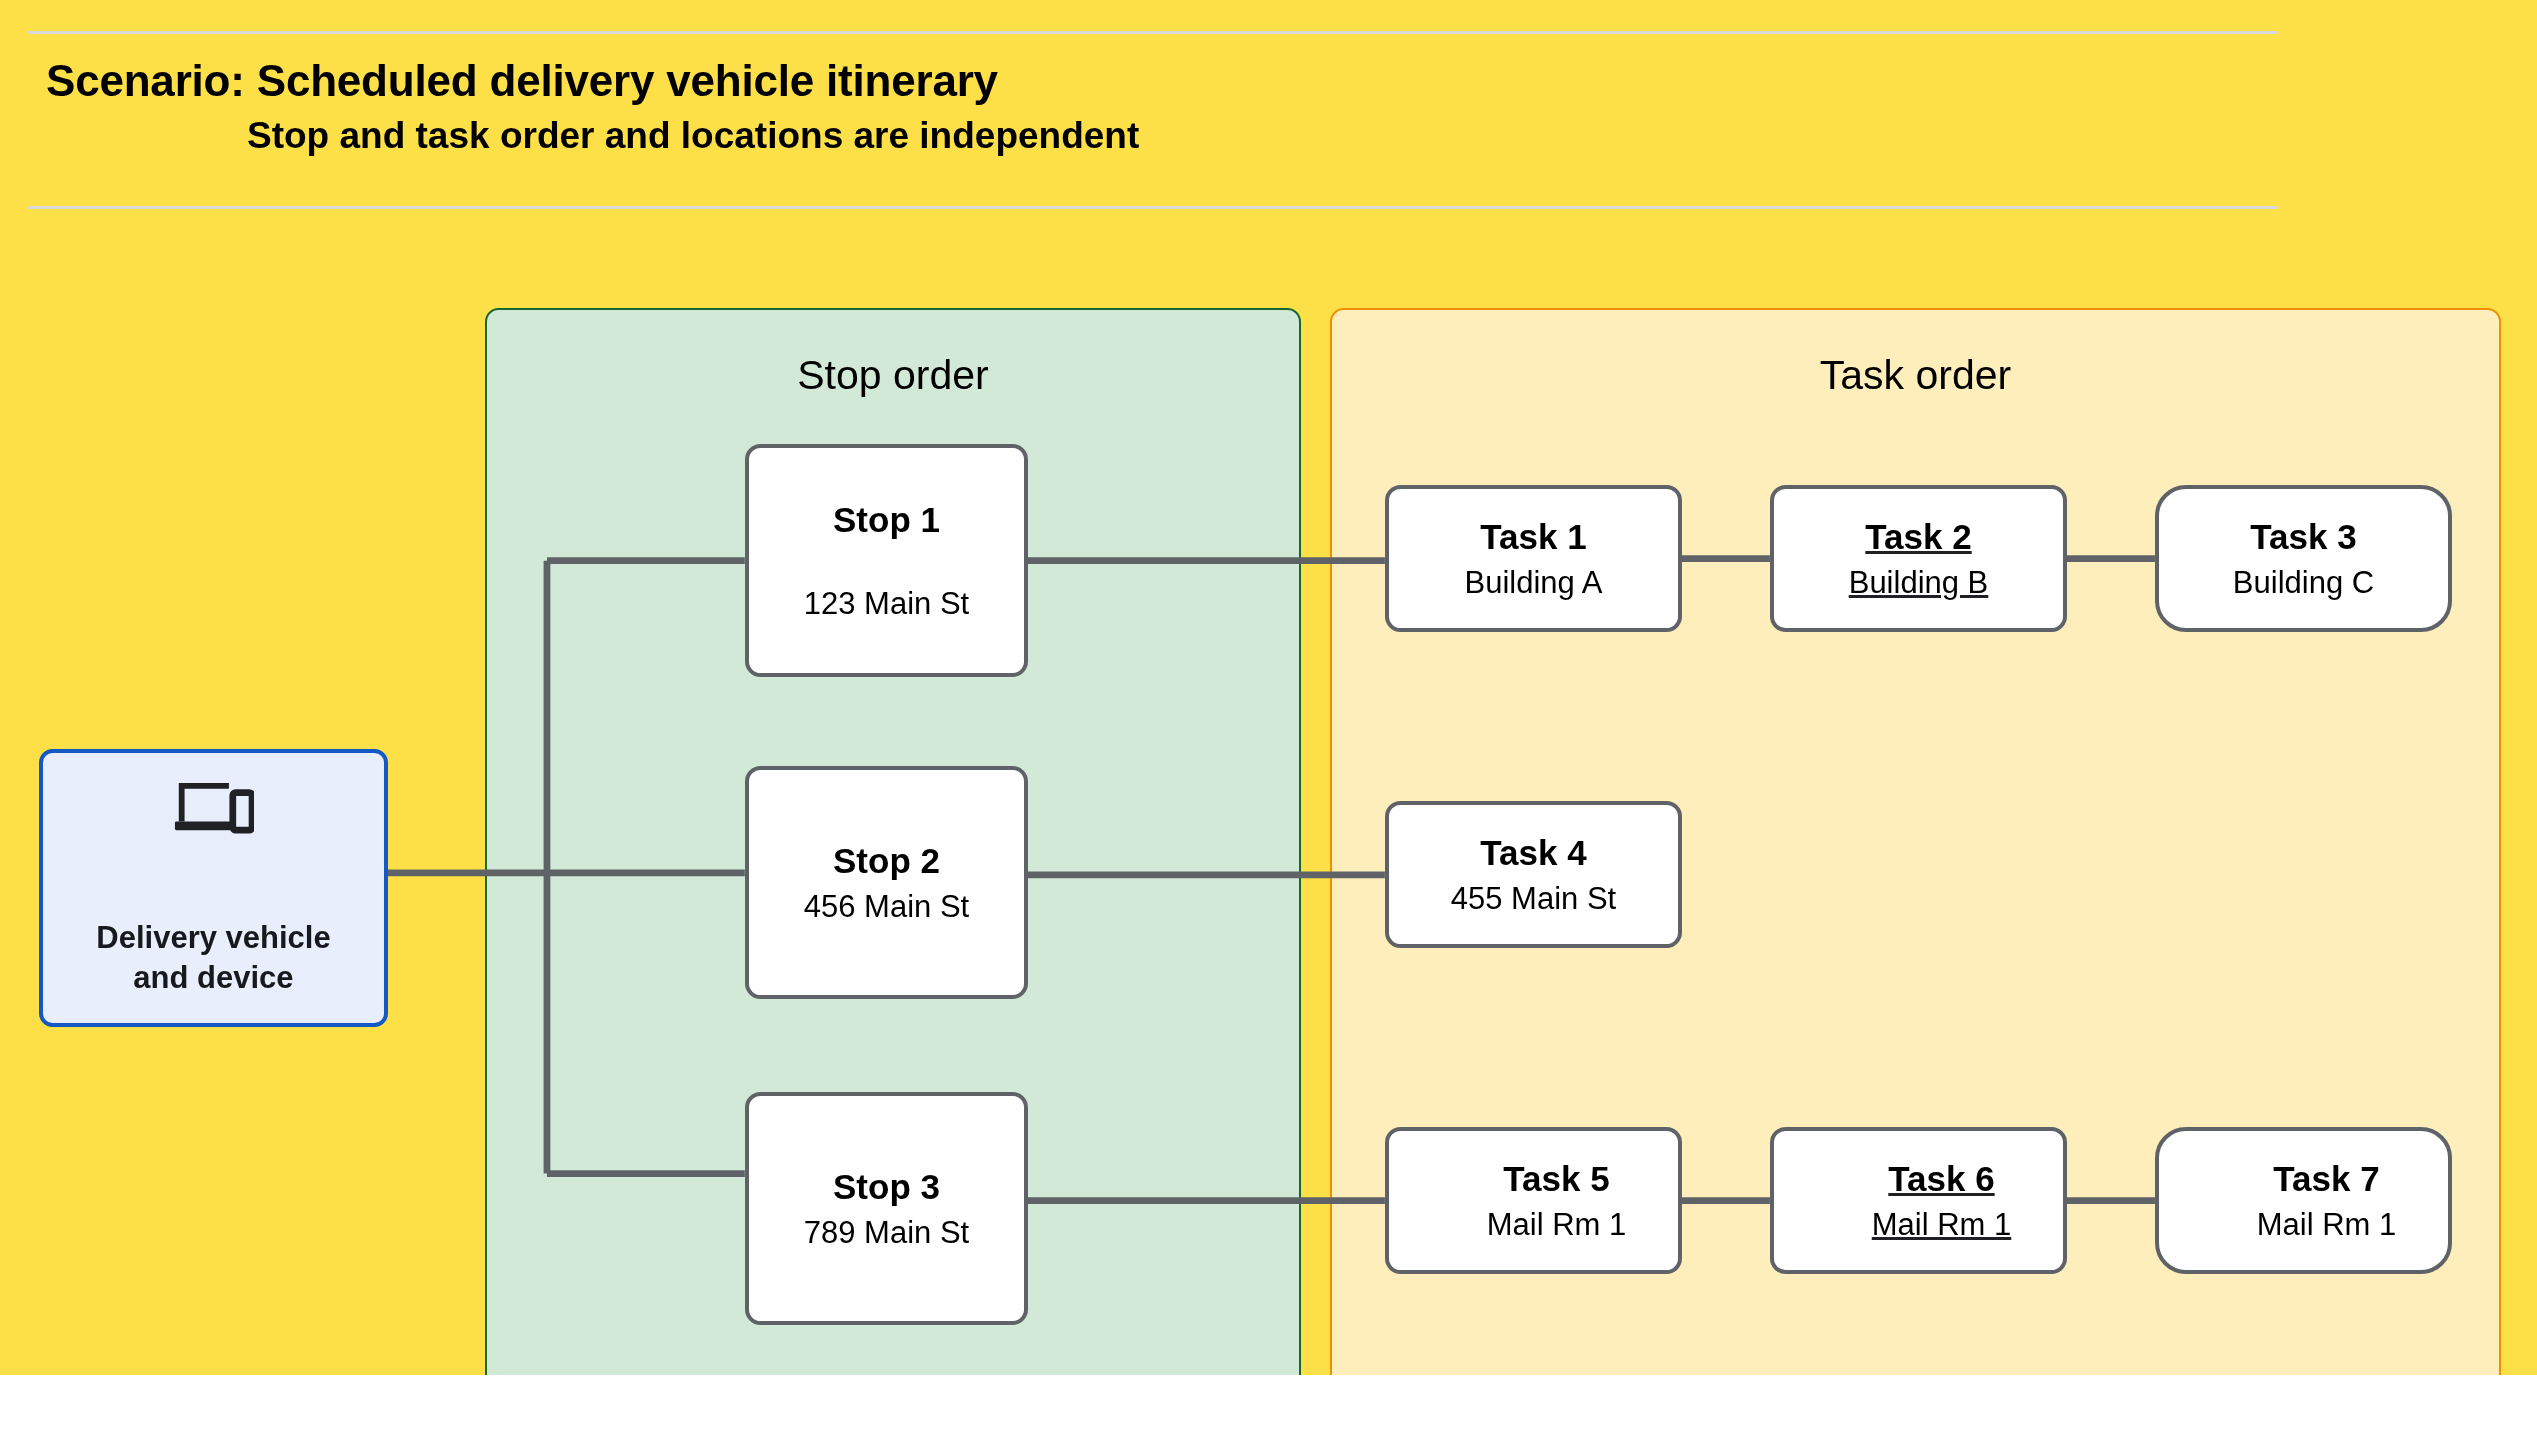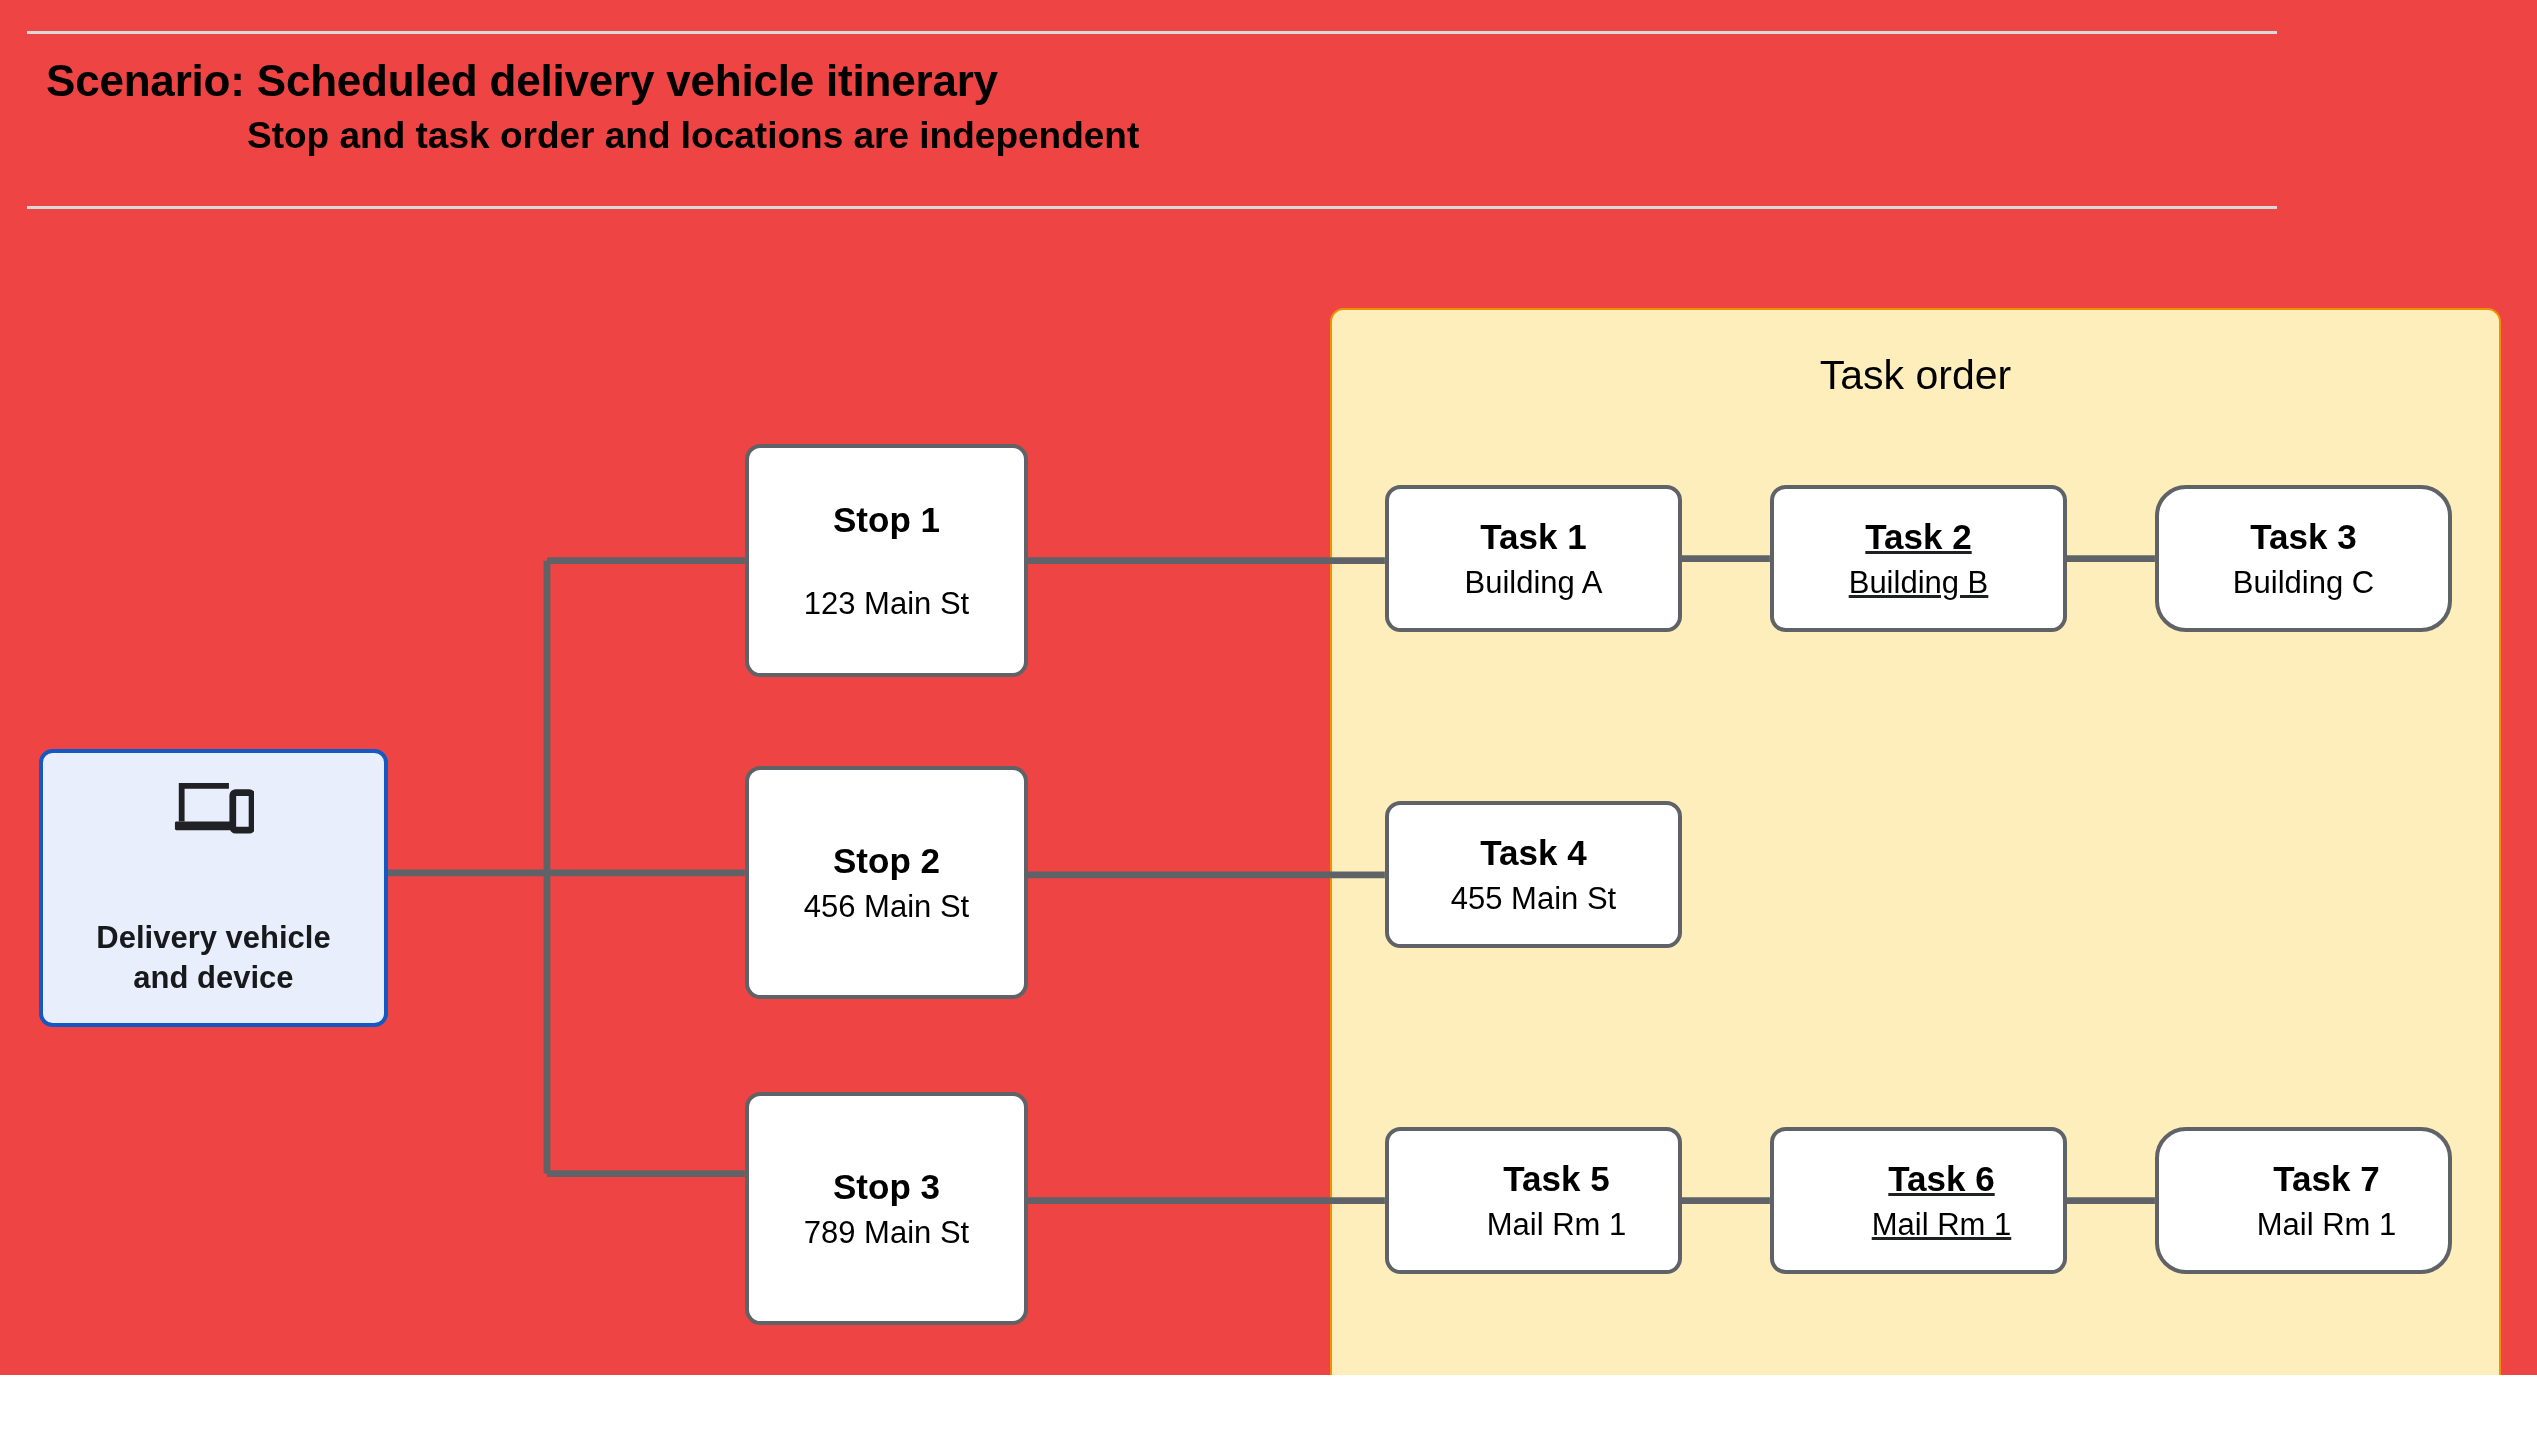--- a/index.html
+++ b/index.html
@@ -10,21 +10,21 @@
   }
   body {
     font-family: "Liberation Sans", sans-serif;
     color: #202124;
   }
 
   #page {
     position: relative;
     width: 2538px;
     height: 1375px;
-    background: #ef4444;
+    background: #fde047;
     overflow: hidden;
   }
 
   
   .rule {
     position: absolute;
     left: 27px;
     width: 2250px;
     height: 2.9px;
     background: #d9d9d9;
@@ -167,20 +167,23 @@
 </head>
 <body>
 
 <div id="page">
 
   <div class="rule top"></div>
   <div class="hdr-title">Scenario: Scheduled delivery vehicle itinerary</div>
   <div class="hdr-subtitle">Stop and task order and locations are independent</div>
   <div class="rule bottom"></div>
 
+  <div class="panel stop-panel">
+    <div class="panel-title">Stop order</div>
+  </div>
 
   <div class="panel task-panel">
     <div class="panel-title">Task order</div>
   </div>
 
   <svg class="wires" viewBox="0 0 2617 1497" width="2538" height="1452">
     <g stroke="#5f6368" stroke-width="7" fill="none" stroke-linecap="butt">
 
       <path d="M400 900 H564"></path>
 

